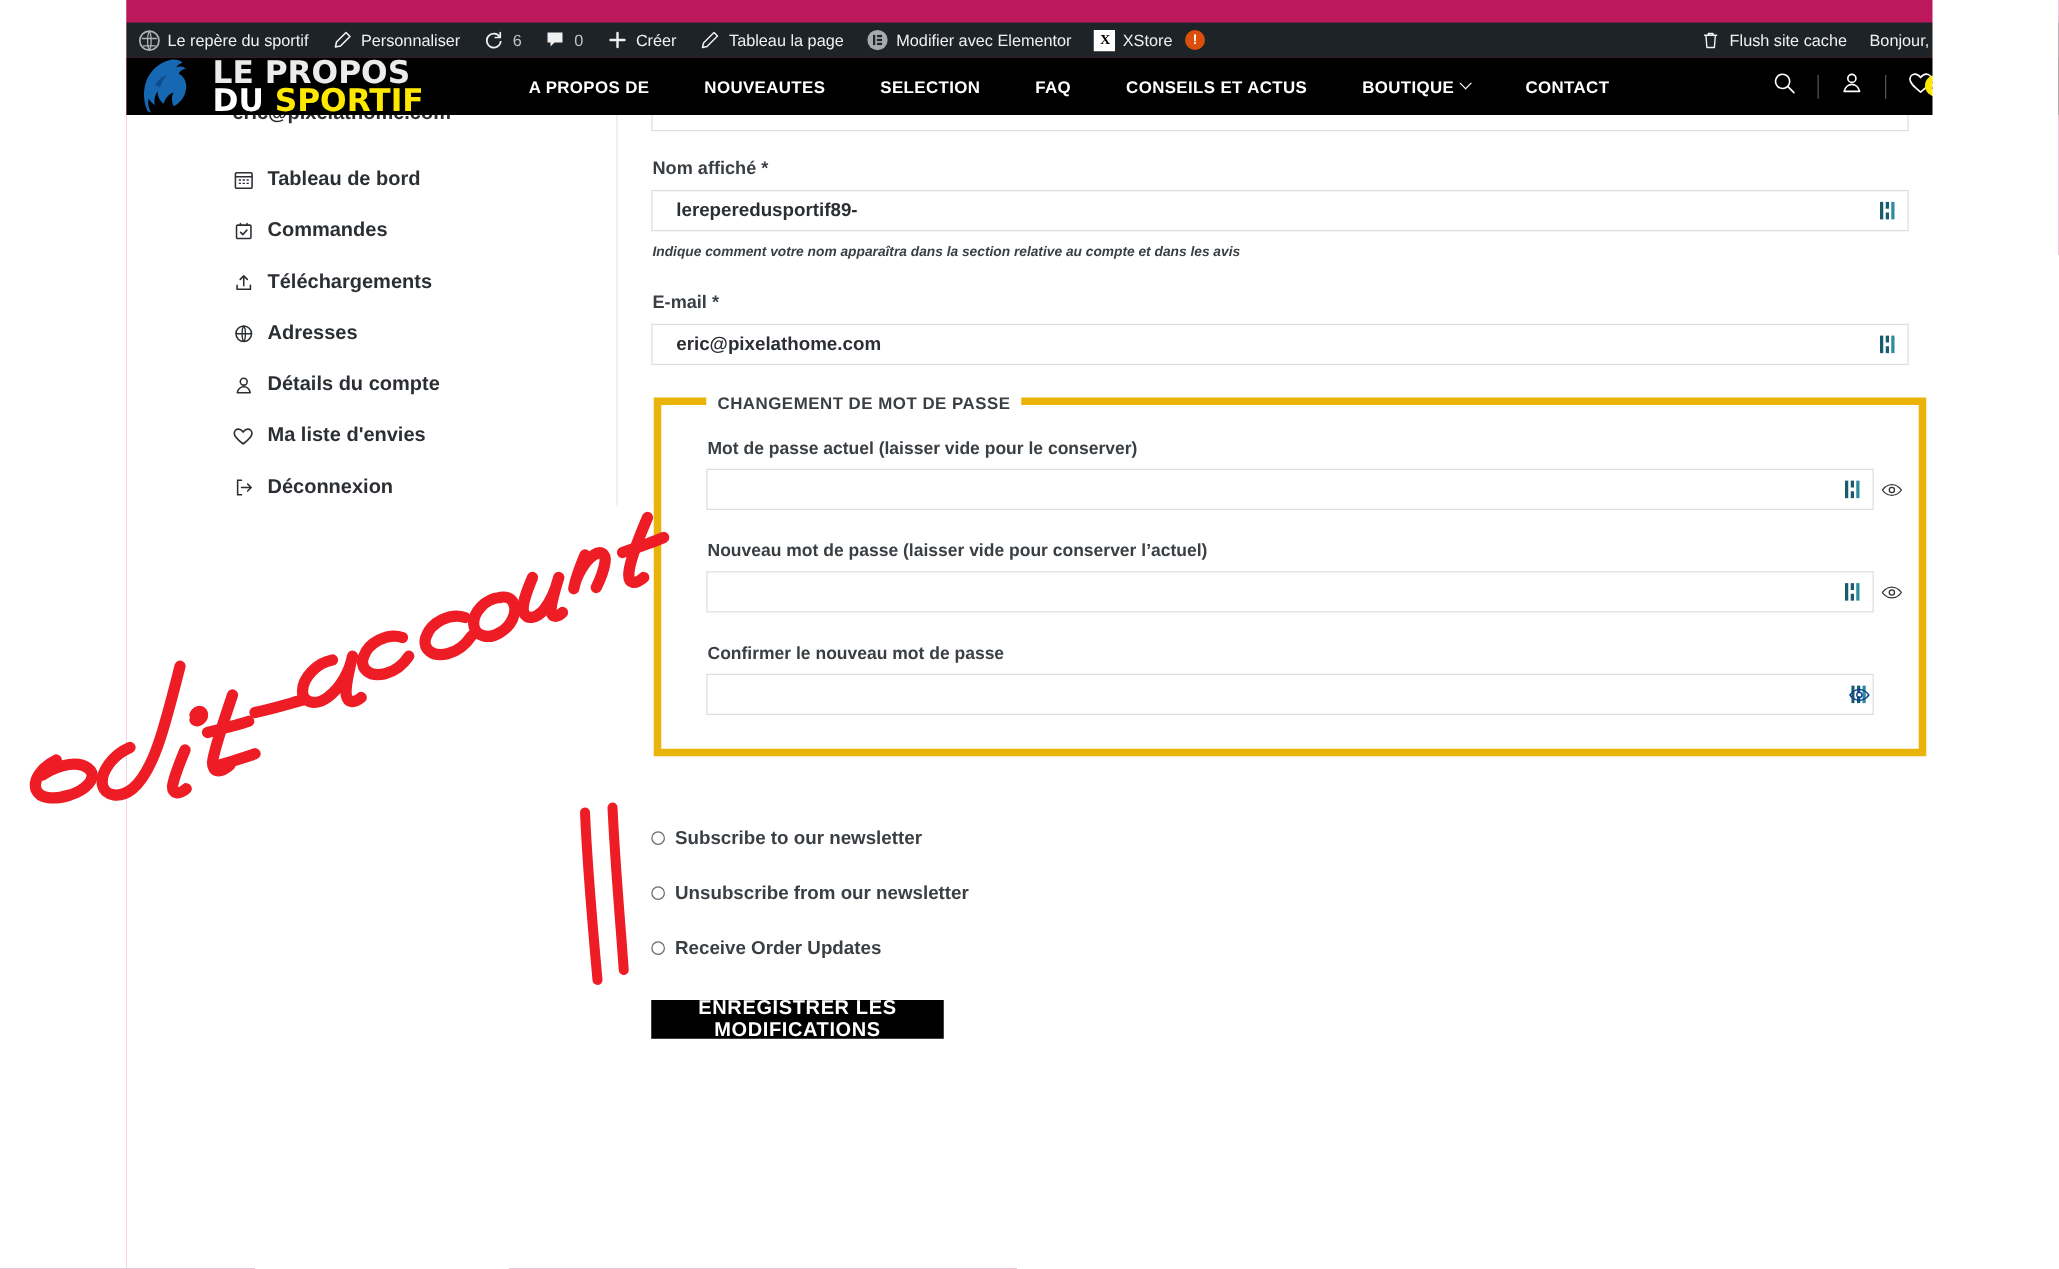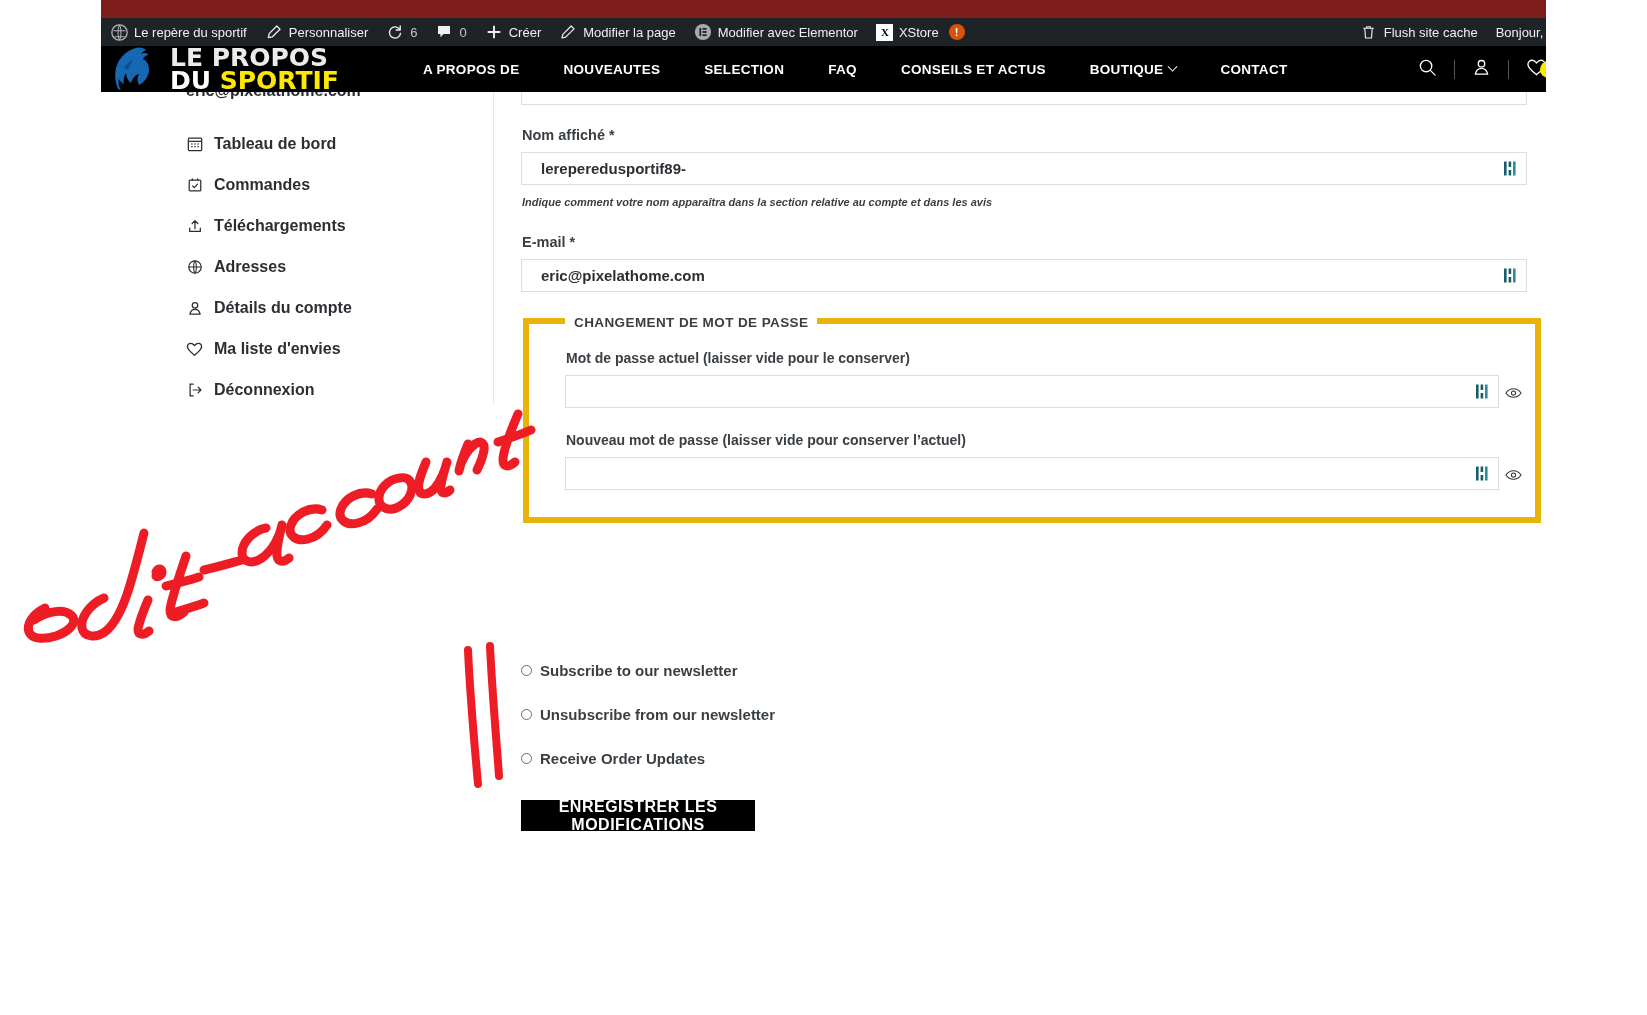--- a/index.html
+++ b/index.html
@@ -4,21 +4,21 @@
 <style>
   * { box-sizing: border-box; }
   html, body {
     margin: 0; padding: 0;
     width: 1647px; height: 1015px;
     background: #ffffff;
     font-family: "Liberation Sans", sans-serif;
     overflow: hidden;
   }
 
-  .page { position: relative; width: 1647px; height: 1015px; background:#7f1d1d; }
+  .page { position: relative; width: 1647px; height: 1015px; background:#be185d; }
 
   
   .gutter-left  { position:absolute; left:0;  top:0; width:101px;  height:1015px; background:#fff; z-index:40; }
   .gutter-right { position:absolute; left:1546px; top:0; width:101px; height:92px; background:#fff; z-index:40; }
 
   
   .adminbar {
     position: absolute; left: 101px; top: 18px;
     width: 1546px; height: 28px;
     background: #1d2327; color: #f0f0f1;
@@ -201,21 +201,21 @@
       </span>
       <span>Créer</span>
     </div>
 
     <div class="ab-item">
       <span class="ab-ico">
         <svg width="16" height="16" viewBox="0 0 20 20">
             <path d="M14 2.5l3.5 3.5L7 16.5l-4.5 1 1-4.5z" fill="none" stroke="#f0f0f1" stroke-width="1.5" stroke-linejoin="round"></path>
           </svg>
       </span>
-      <span>Modifier la page</span>
+      <span>Tableau la page</span>
     </div>
 
     <div class="ab-item">
       <span class="ab-ico">
         <svg width="18" height="18" viewBox="0 0 20 20">
             <circle cx="10" cy="10" r="9" fill="#a7aaad"></circle>
             <rect x="6" y="5.5" width="2" height="9" fill="#1d2327"></rect>
             <rect x="9.5" y="5.5" width="4.5" height="2" fill="#1d2327"></rect>
             <rect x="9.5" y="9" width="4.5" height="2" fill="#1d2327"></rect>
             <rect x="9.5" y="12.5" width="4.5" height="2" fill="#1d2327"></rect>
@@ -473,20 +473,39 @@
             </span>
             <span class="eye-ico">
               <svg width="17" height="13" viewBox="0 0 18 12">
                   <path d="M1 6s3-4.6 8-4.6S17 6 17 6s-3 4.6-8 4.6S1 6 1 6z" fill="none" stroke="#333" stroke-width="1.1"></path>
                   <circle cx="9" cy="6" r="2.2" fill="none" stroke="#333" stroke-width="1.1"></circle>
                 </svg>
             </span>
           </div>
         </div>
 
+        <div class="pw-group">
+          <div class="pw-label">Confirmer le nouveau mot de passe</div>
+          <div class="pw-input">
+            <span class="bw-ico" style="right:4px">
+              <svg width="13" height="17" viewBox="0 0 13 17">
+                  <rect x="0" y="1" width="2.6" height="14" fill="#175c6c"></rect>
+                  <rect x="4.6" y="1" width="2.6" height="5.5" fill="#175c6c"></rect>
+                  <rect x="4.6" y="9.5" width="2.6" height="5.5" fill="#175c6c"></rect>
+                  <rect x="9" y="1" width="2.6" height="14" fill="#2f8c9e"></rect>
+                </svg>
+            </span>
+            <span class="eye-ico" style="right:2px">
+              <svg width="17" height="13" viewBox="0 0 18 12">
+                  <path d="M1 6s3-4.6 8-4.6S17 6 17 6s-3 4.6-8 4.6S1 6 1 6z" fill="none" stroke="#0b3d91" stroke-width="1.2"></path>
+                  <circle cx="9" cy="6" r="2.2" fill="none" stroke="#0b3d91" stroke-width="1.2"></circle>
+                </svg>
+            </span>
+          </div>
+        </div>
       </fieldset>
     </form>
 
     <div class="radios">
       <label class="radio-row">
         <span class="radio-dot"></span>
         <span class="radio-lbl">Subscribe to our newsletter</span>
       </label>
       <label class="radio-row">
         <span class="radio-dot"></span>

